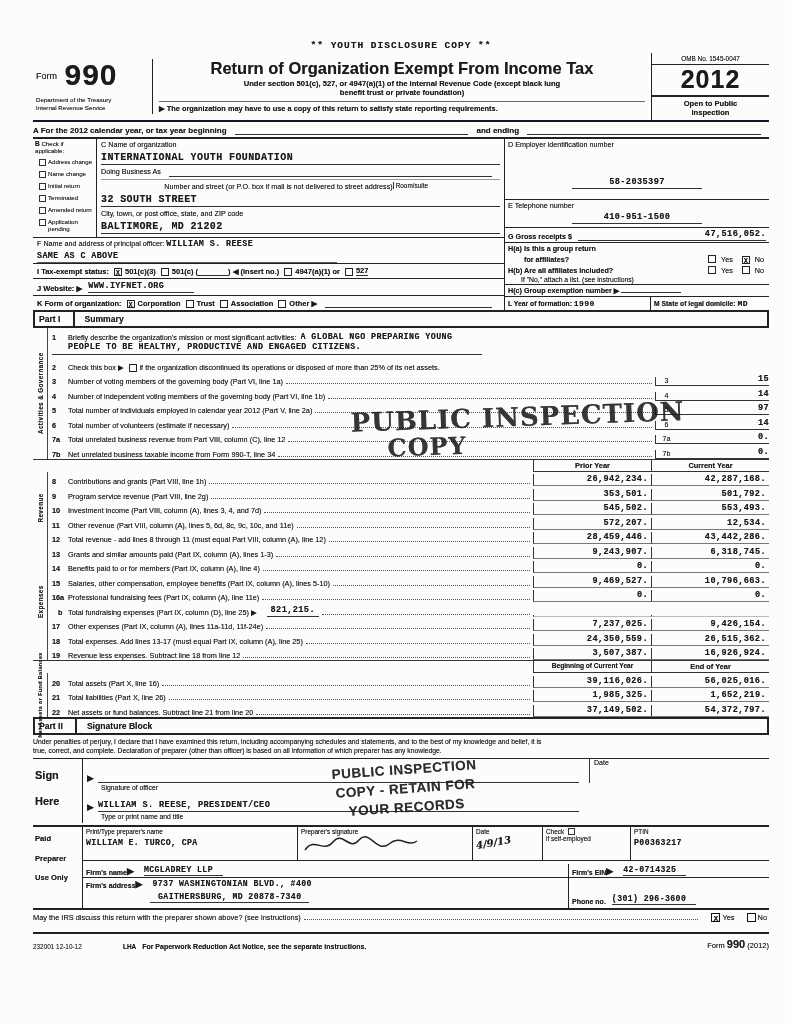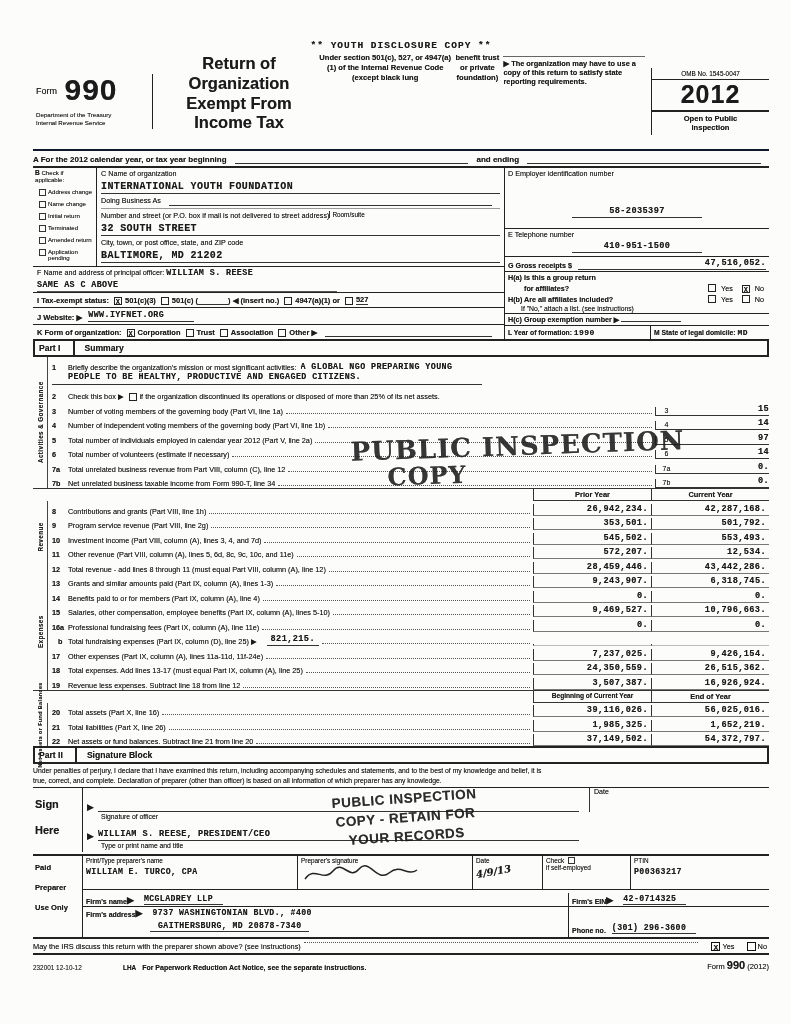--- a/index.html
+++ b/index.html
@@ -8,21 +8,21 @@
        text-shadow:0 0 .35px rgba(20,20,20,.55)}
   .sheet{position:absolute;left:33px;top:40px;width:736px}
   .banner{text-align:center;font:bold 9.5px "Liberation Mono",monospace;letter-spacing:1px;margin-bottom:2px}
   .mono{font-family:"Liberation Mono",monospace;font-weight:bold;letter-spacing:.4px}
   
   .head{display:flex;border-bottom:2px solid #0f172a;align-items:center}
   .head-left{width:120px;border-right:1px solid #222;padding:2px 3px}
   .formword{font-size:9px;vertical-align:6px}
   .form990{font:bold 30px/28px "Liberation Sans",sans-serif;letter-spacing:1px;margin-left:3px}
   .dept{font-size:6.2px;line-height:1.3;margin-top:7px}
-  .head-center{flex:1;text-align:center;padding:0 6px 16px;display:flex;justify-content:flex-start}
+  .head-center{flex:1;text-align:center;padding:0 6px 2px;display:flex;flex-direction:column;justify-content:flex-start}
   .title{font:bold 16.5px/1.2 "Liberation Sans",sans-serif;margin-top:1px}
   .sub{font-size:7.6px;font-weight:bold;line-height:1.3}
   .instr{font-size:7.4px;font-weight:bold;border-top:1px solid #666;margin-top:3px;padding-top:2px;text-align:left}
   .head-right{width:118px;border-left:1px solid #222;display:flex;flex-direction:column;text-align:center}
   .omb{font-size:6.4px;padding:2px 0;border-bottom:1px solid #222}
   .year{font:bold 25px/1 "Liberation Sans",sans-serif;letter-spacing:1px;padding:2px 0 3px;border-bottom:2px solid #222}
   .open{font-size:7.6px;font-weight:bold;line-height:1.25;padding:2px 0}
   
   .rowA{display:flex;align-items:flex-end;font-size:8px;font-weight:bold;padding:3px 0 2px;border-bottom:2px solid #222}
   .fillline{flex:1;border-bottom:1px solid #333;margin:0 8px;height:10px}
@@ -31,21 +31,21 @@
   .leftcol{flex:1;border-right:1px solid #222;display:flex;flex-direction:column}
   .bc{display:flex;flex:1}
   .colB{width:64px;border-right:1px solid #222;padding:1px 2px;font-size:6.1px;line-height:1.1}
   .bhead{font-weight:bold;font-size:6.6px}
   .bitem{display:flex;align-items:flex-start;margin:5px 0 0 4px}
   .sq{width:7px;height:7px;border:1px solid #333;margin-right:2px;flex:none;font:bold 6px/7px "Liberation Mono",monospace;text-align:center}
   .colC{flex:1;padding:1px 4px;font-size:7.2px}
   .clabel{font-size:7.2px}
   .cval{font-size:10px;border-bottom:1px solid #333;display:block;margin:3px 0 2px;padding-bottom:1px}
   .dbarow{display:flex;border-bottom:1px solid #999;margin-bottom:2px;padding-bottom:2px}
-  .streetrow{display:flex;justify-content:flex-start;align-items:flex-start}
+  .streetrow{display:flex;justify-content:center;align-items:flex-start}
   .room{border-left:1px solid #333;padding:0 2px;font-size:6.4px;width:44px}
   .frow{border-top:1px solid #222;padding:1px 4px 0;font-size:7.2px}
   .irow,.jrow,.krow{display:flex;align-items:flex-end;font-size:7.5px;font-weight:bold;padding:2px 4px 2px;border-top:1px solid #222;white-space:nowrap}
   .cb{display:inline-block;width:8px;height:8px;border:1px solid #222;font:bold 7px/8px "Liberation Mono",monospace;text-align:center;vertical-align:-1px;margin:0 3px 0 5px;flex:none}
   .rightcol{width:264px;font-size:7.2px;display:flex;flex-direction:column}
   .dcell{padding:1px 3px;border-bottom:1px solid #222}
   .dval{display:block;text-align:center;font-size:8.6px;border-bottom:1px solid #333;width:130px;margin:2px auto 2px;padding-bottom:1px}
   .grow{display:flex;align-items:flex-end;padding:1px 3px;border-bottom:1px solid #222;font-weight:bold}
   .gamt{flex:1;text-align:right;font-size:8.6px;border-bottom:1px solid #333;margin-left:6px;padding-bottom:1px}
   .hrow{display:flex;align-items:flex-end;padding:1px 3px;font-weight:bold;white-space:nowrap}
@@ -102,21 +102,21 @@
   .prepright{flex:1;display:flex;flex-direction:column}
   .prow{display:flex;border-bottom:1px solid #222}
   .prow:last-child{border-bottom:none}
   .pc{border-right:1px solid #222;padding:1px 3px;font-size:6.4px;position:relative}
   .pc:last-child{border-right:none}
   .pcv{font-size:8.2px;margin-top:3px;display:block}
   .handdate{font:italic bold 10px "DejaVu Serif",serif;transform:rotate(-10deg);display:inline-block;margin-top:2px}
   .firmline{display:flex;align-items:flex-end;font-size:7px;font-weight:bold;white-space:nowrap}
   .firmval{font-size:8.2px;margin-left:6px;border-bottom:1px solid #333;padding:0 10px 1px 0}
   
-  .discuss{display:flex;align-items:flex-start;font-size:7.4px;padding:3px 0 2px;border-bottom:2px solid #222;white-space:nowrap}
+  .discuss{display:flex;align-items:flex-end;font-size:7.4px;padding:3px 0 10px;border-bottom:2px solid #222;white-space:nowrap}
   .yn{font-weight:normal;margin:0 2px}
   .ynbox{display:inline-block;width:9px;height:9px;border:1.5px solid #111;font:bold 8px/9px "Liberation Mono",monospace;text-align:center;vertical-align:-1px;margin-left:10px}
   .footer{display:flex;align-items:flex-end;font-size:6.4px;padding-top:4px}
   .fcode{width:90px;color:#333}
   .flha{font-weight:bold;margin-right:6px}
   .fpaper{font-weight:bold;font-size:7px}
   .fform{margin-left:auto;font-size:7.5px}
   .f990{font:bold 11px "Liberation Sans",sans-serif}
 </style>
 </head>

